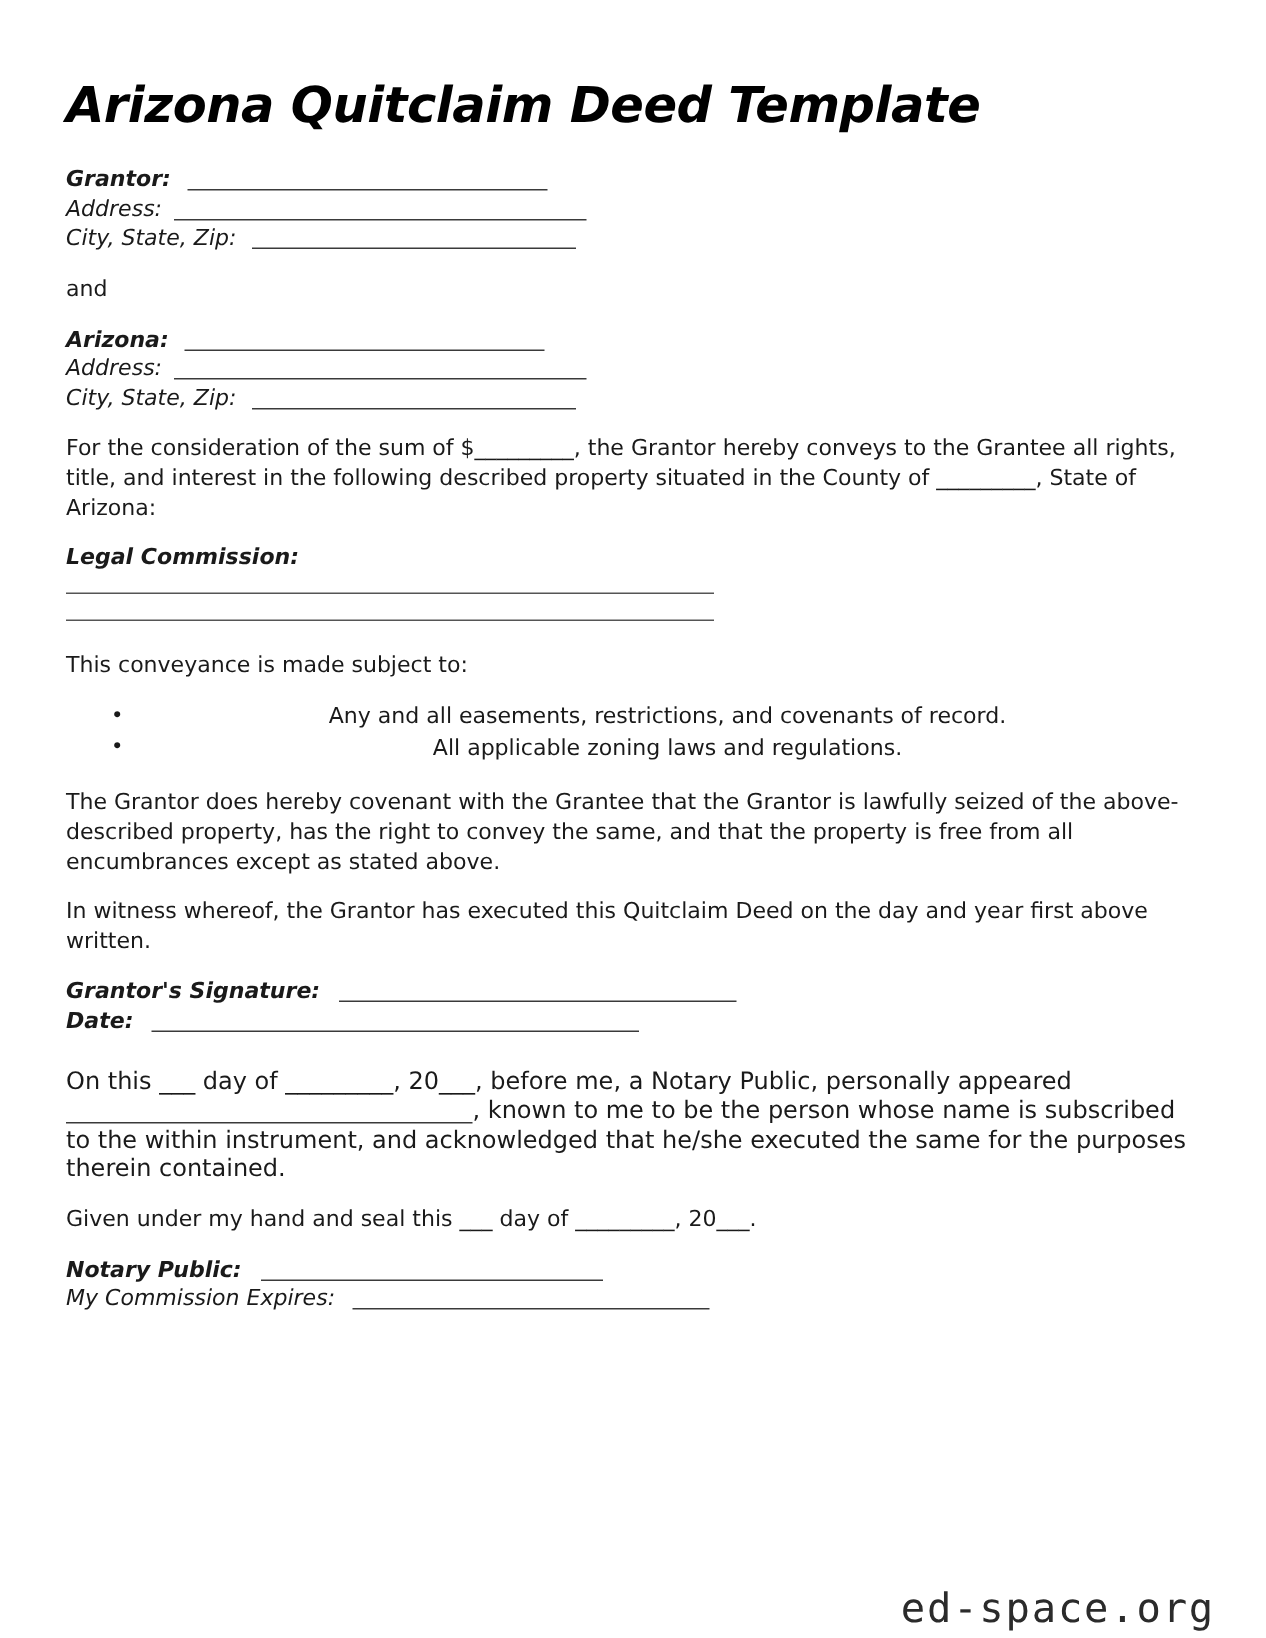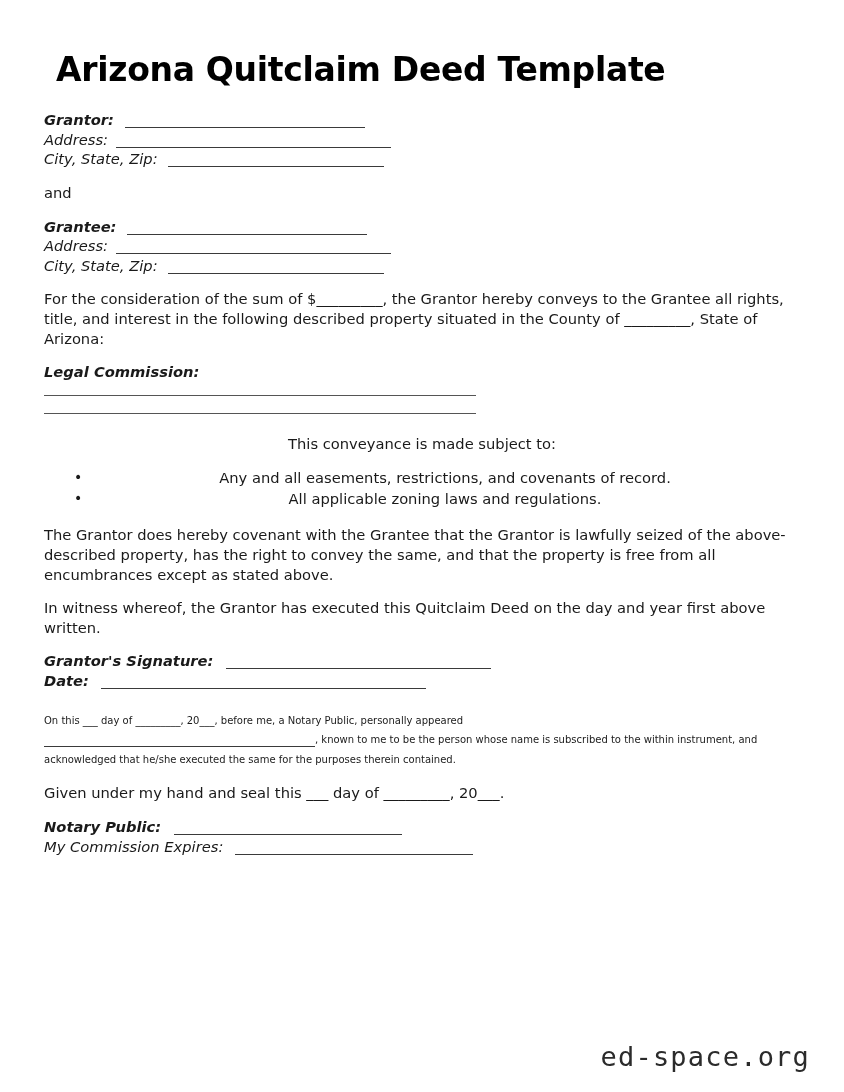--- a/index.html
+++ b/index.html
@@ -19,34 +19,34 @@
   }
   .content {
     position: absolute;
     left: 44px;
     top: 52px;
     width: 756px;
   }
   h1.doc-title {
     font-size: 33px;
     font-weight: bold;
-    margin: 0 0 22px 12px;
+    margin: 0 0 22px 0;
     letter-spacing: -0.3px;
     line-height: 1.1;
     color: #000;
+    font-style: italic;
   }
   p.para {
     font-size: 14.7px;
     line-height: 19.6px;
     margin: 0 0 14px 0;
     color: #1a1a1a;
   }
   .tight {
     margin: 0;
-    text-align: center;
   }
   .block {
     margin: 0 0 14px 0;
   }
   .line-row {
     font-size: 14.7px;
     line-height: 19.6px;
     color: #1a1a1a;
     white-space: nowrap;
     font-style: italic;
@@ -89,29 +89,29 @@
     content: "\2022";
     position: absolute;
     left: -16px;
     top: 0;
     font-size: 14px;
   }
   .sig-block {
     margin: 0 0 20px 0;
   }
   .notary-para {
-    font-size: 10px;
+    font-size: 16px;
     line-height: 19.6px;
     margin: 0 0 14px 0;
     color: #1a1a1a;
   }
   .footer-mark {
     position: absolute;
     right: 34px;
-    bottom: 20px;
+    bottom: 4px;
     font-family: "DejaVu Sans Mono", monospace;
     font-size: 27px;
     letter-spacing: 1.2px;
     color: #2b2b2b;
   }
 </style>
 </head>
 <body>
 
 <div class="page">
@@ -133,21 +133,21 @@
       <div class="line-row">
         <span>City, State, Zip:</span>
         <span class="blank" style="width:216px;margin-left:6px;"></span>
       </div>
     </div>
 
     <p class="para">and</p>
 
     <div class="block">
       <div class="line-row">
-        <span class="lbl-bold">Grantee:</span>
+        <span class="lbl-bold">Arizona:</span>
         <span class="blank" style="width:240px;margin-left:6px;"></span>
       </div>
       <div class="line-row">
         <span>Address:</span>
         <span class="blank" style="width:275px;margin-left:3px;"></span>
       </div>
       <div class="line-row">
         <span>City, State, Zip:</span>
         <span class="blank" style="width:216px;margin-left:6px;"></span>
       </div>

